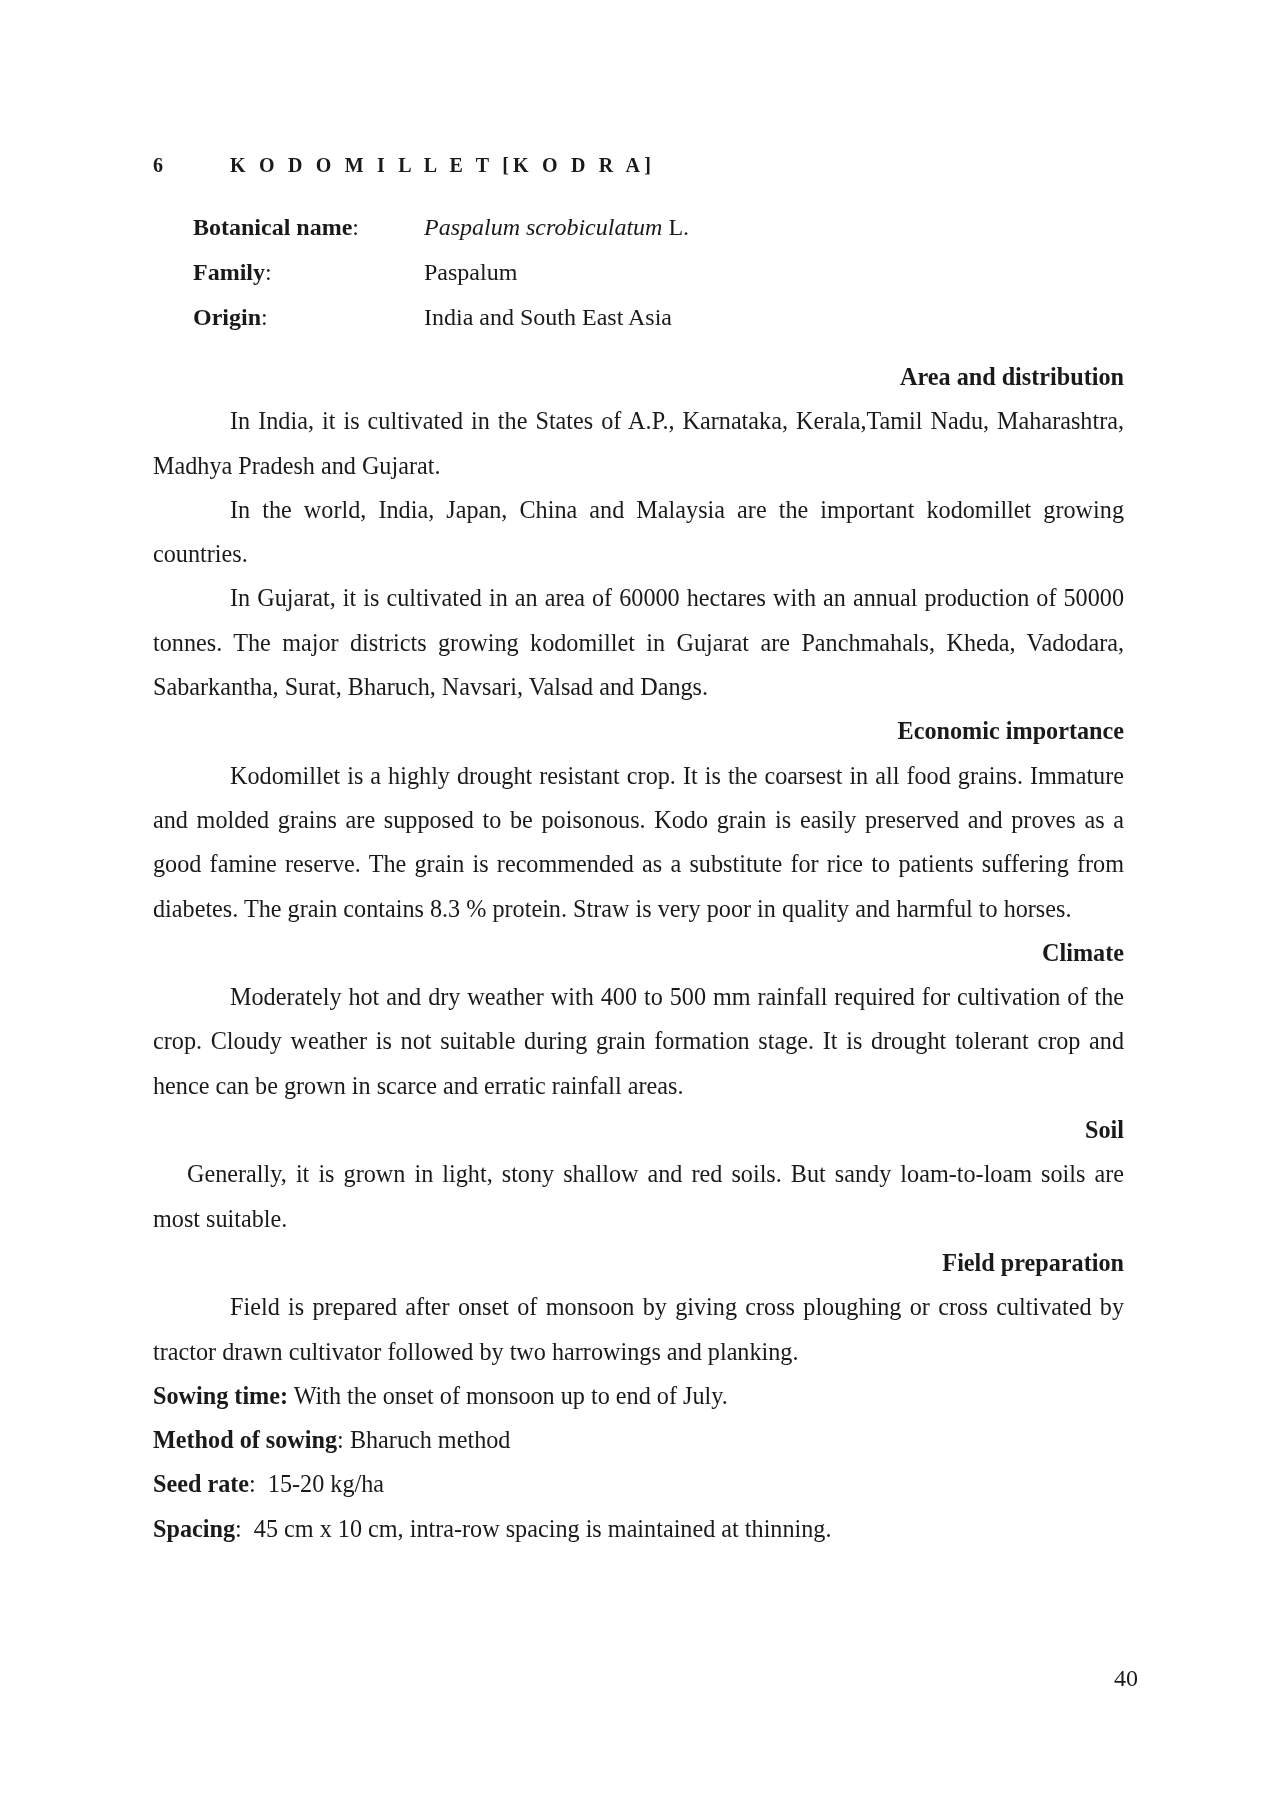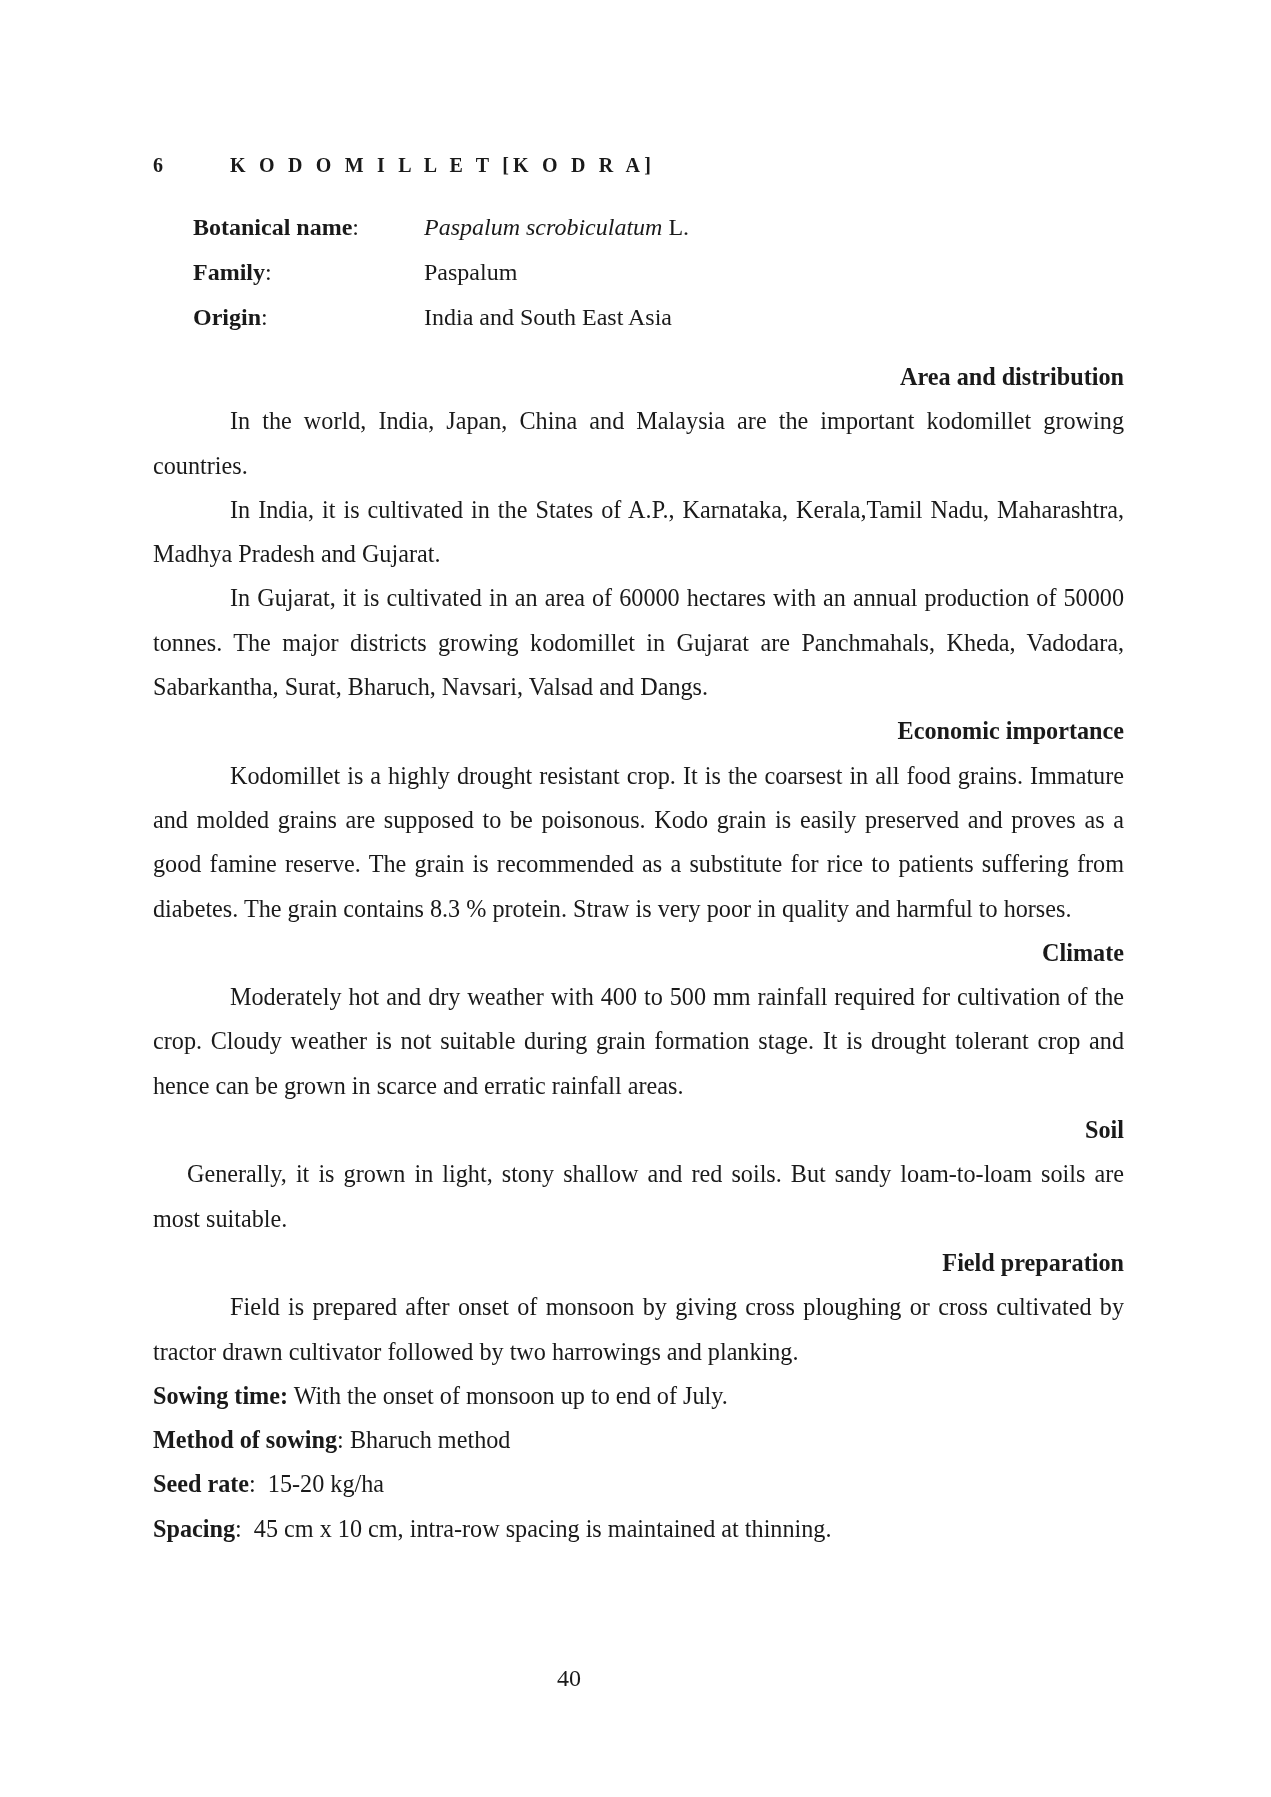--- a/index.html
+++ b/index.html
@@ -10,21 +10,21 @@
   .heading .num { display: inline-block; width: 77px; }
   .heading .title { letter-spacing: 4.2px; }
   .meta { position: absolute; left: 153px; font-size: 24px; white-space: nowrap; margin-left: 40px; }
   .meta .k { font-weight: bold; display: inline-block; width: 231px; }
   .meta .k .colon { font-weight: normal; }
   .content { position: absolute; left: 153px; top: 355px; width: 971px; font-size: 24.2px; line-height: 44.3px; }
   .h { font-weight: bold; text-align: right; }
   .p { text-align: justify; text-indent: 77px; margin: 0; }
   .p.soil { text-indent: 34px; }
   .kv .k { font-weight: bold; text-align: center; }
-  .pnum { position: absolute; left: 0; width: 1138px; top: 1665px; text-align: center; font-size: 24px; }
+  .pnum { position: absolute; left: 0; width: 1138px; top: 1665px; text-align: right; font-size: 24px; }
 </style>
 </head>
 <body>
 
 <div class="page">
 
   <div class="heading">
     <span class="num">6</span><span class="title">K O D O M I L L E T [K O D R A]</span>
   </div>
 
@@ -33,22 +33,22 @@
   </div>
   <div class="meta" style="top:259px">
     <span class="k"><span>Family</span><span class="colon">:</span></span><span>Paspalum</span>
   </div>
   <div class="meta" style="top:304px">
     <span class="k"><span>Origin</span><span class="colon">:</span></span><span>India and South East Asia</span>
   </div>
 
   <div class="content">
     <div class="h">Area and distribution</div>
+    <p class="p">In India, it is cultivated in the States of A.P., Karnataka, Kerala,Tamil Nadu, Maharashtra, Madhya Pradesh and Gujarat.</p>
     <p class="p">In the world, India, Japan, China and Malaysia are the important kodomillet growing countries.</p>
-    <p class="p">In India, it is cultivated in the States of A.P., Karnataka, Kerala,Tamil Nadu, Maharashtra, Madhya Pradesh and Gujarat.</p>
     <p class="p">In Gujarat, it is cultivated in an area of 60000 hectares with an annual production of 50000 tonnes. The major districts growing kodomillet in Gujarat are Panchmahals, Kheda, Vadodara, Sabarkantha, Surat, Bharuch, Navsari, Valsad and Dangs.</p>
 
     <div class="h">Economic importance</div>
     <p class="p">Kodomillet is a highly drought resistant crop. It is the coarsest in all food grains. Immature and molded grains are supposed to be poisonous. Kodo grain is easily preserved and proves as a good famine reserve. The grain is recommended as a substitute for rice to patients suffering from diabetes. The grain contains 8.3 % protein. Straw is very poor in quality and harmful to horses.</p>
 
     <div class="h">Climate</div>
     <p class="p">Moderately hot and dry weather with 400 to 500 mm rainfall required for cultivation of the crop. Cloudy weather is not suitable during grain formation stage. It is drought tolerant crop and hence can be grown in scarce and erratic rainfall areas.</p>
 
     <div class="h">Soil</div>
     <p class="p soil">Generally, it is grown in light, stony shallow and red soils.  But sandy loam-to-loam soils are most suitable.</p>

